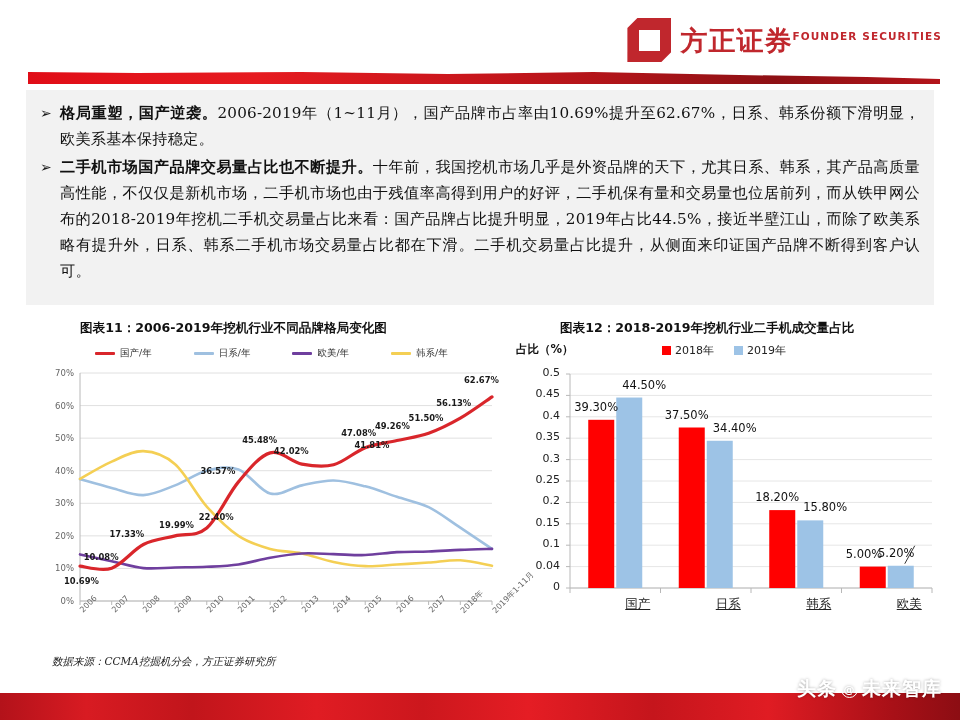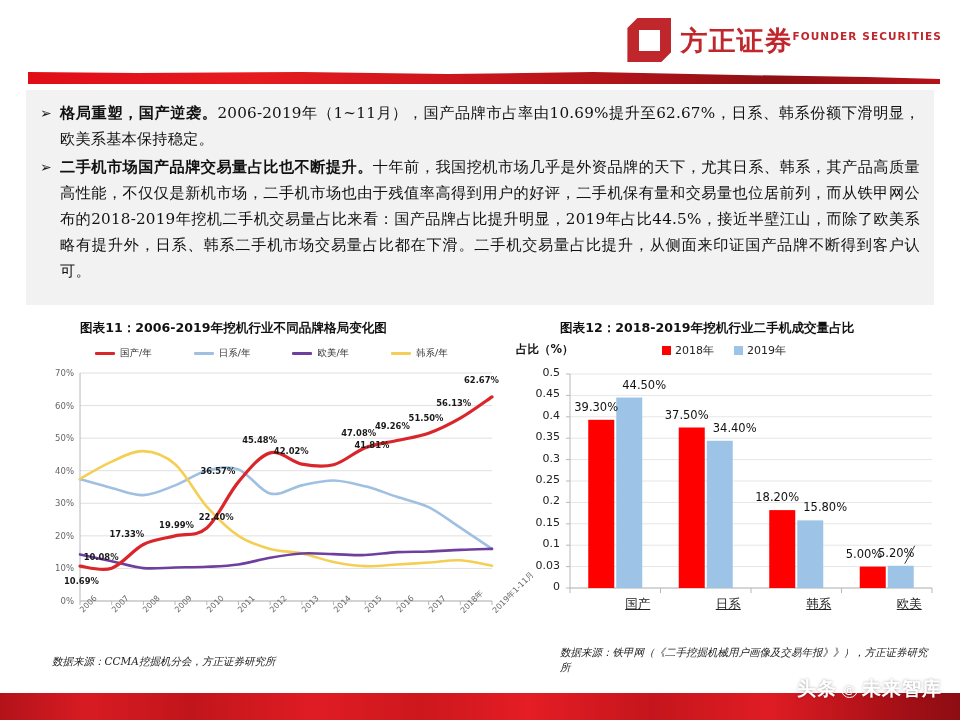--- a/index.html
+++ b/index.html
@@ -327,37 +327,36 @@
     <div id="bar-annotations">
         <div class="bar-ytick" style="left: 10px; top: 28px;">0.5</div>
         <div class="bar-ytick" style="left: 10px; top: 49.4px;">0.45</div>
         <div class="bar-ytick" style="left: 10px; top: 70.8px;">0.4</div>
         <div class="bar-ytick" style="left: 10px; top: 92.2px;">0.35</div>
         <div class="bar-ytick" style="left: 10px; top: 113.6px;">0.3</div>
         <div class="bar-ytick" style="left: 10px; top: 135px;">0.25</div>
         <div class="bar-ytick" style="left: 10px; top: 156.4px;">0.2</div>
         <div class="bar-ytick" style="left: 10px; top: 177.8px;">0.15</div>
         <div class="bar-ytick" style="left: 10px; top: 199.2px;">0.1</div>
-        <div class="bar-ytick" style="left: 10px; top: 220.6px;">0.03</div>
+        <div class="bar-ytick" style="left: 10px; top: 220.6px;">0.04</div>
         <div class="bar-ytick" style="left: 10px; top: 242px;">0</div>
         <div class="bar-dlabel" style="left: 62.25px; top: 61.796px;">39.30%</div>
         <div class="bar-dlabel" style="left: 110.25px; top: 39.54px;">44.50%</div>
         <div class="bar-xtick" style="left: 68.25px; top: 258px;">国产</div>
         <div class="bar-dlabel" style="left: 152.75px; top: 69.5px;">37.50%</div>
         <div class="bar-dlabel" style="left: 200.75px; top: 82.768px;">34.40%</div>
         <div class="bar-xtick" style="left: 158.75px; top: 258px;">日系</div>
         <div class="bar-dlabel" style="left: 243.25px; top: 152.104px;">18.20%</div>
         <div class="bar-dlabel" style="left: 291.25px; top: 162.376px;">15.80%</div>
         <div class="bar-xtick" style="left: 249.25px; top: 258px;">韩系</div>
         <div class="bar-dlabel" style="left: 333.75px; top: 208.6px;">5.00%</div>
         <div class="bar-dlabel" style="left: 366px; top: 207.744px;">5.20%</div>
         <div class="bar-xtick" style="left: 339.75px; top: 258px;">欧美</div>
       </div>
   </div>
-  <div class="source" id="src-right">数据来源：铁甲网（《二手挖掘机械用户画像及交易年报》》），方正证券研究所</div>
 
   <div class="watermark">
     <span>头条</span>
     <span class="wm-at">@</span>
     <span>未来智库</span>
   </div>
   <div class="footer-bar"></div>
 </div>
 
 </body></html>

